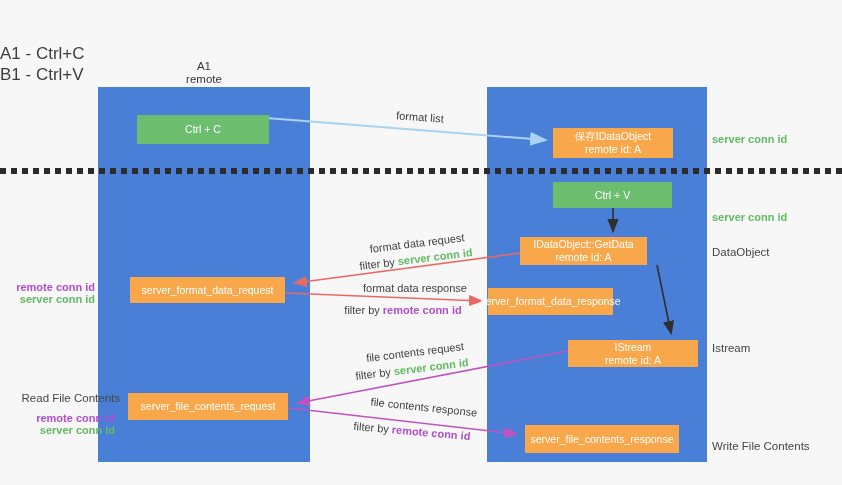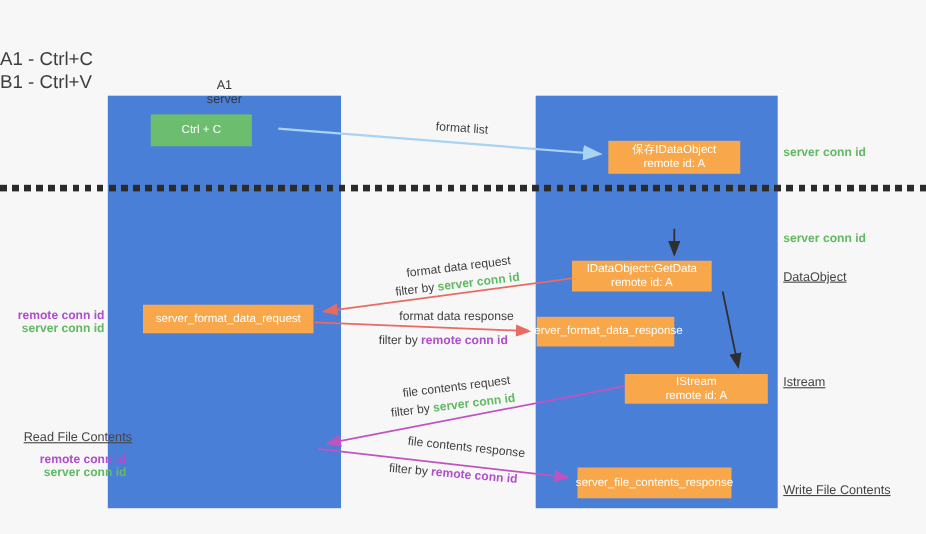--- a/index.html
+++ b/index.html
@@ -3,21 +3,21 @@
 <meta charset="utf-8">
 <style>
   html,body{margin:0;padding:0;}
   body{font-family:"Liberation Sans","DejaVu Sans",sans-serif;background:#f7f7f7;}
   .canvas{position:relative;width:842px;height:485px;background:#f7f7f7;overflow:hidden;}
 
   .diagram-title{position:absolute;left:0;top:9px;width:842px;text-align:left;
     font-size:17px;line-height:21px;color:#3d3d3d;z-index:4;margin-top:34px;}
 
   .lane-header{position:absolute;text-align:center;font-size:11.5px;line-height:13px;color:#363636;z-index:4;}
-  .lane-header.a1{left:134px;top:72px;width:140px;text-align:center;}
+  .lane-header.a1{left:134px;top:60px;width:140px;text-align:center;}
   .lane-header.b1{left:527px;top:56px;width:140px;}
 
   .lane{position:absolute;top:87px;height:375px;background:#4a7fd8;z-index:1;}
   .lane.left{left:98px;width:212px;}
   .lane.right{left:487px;width:220px;}
 
   .cutline{position:absolute;left:0;top:168px;width:842px;height:6px;z-index:2;
     background:repeating-linear-gradient(90deg,#2b2b2b 0 6px,transparent 6px 11px);}
 
   svg.arrows{position:absolute;left:0;top:0;z-index:2;pointer-events:none;}
@@ -27,37 +27,37 @@
   .node.green{background:#6cbe6e;}
   .node.orange{background:#f8a74a;}
 
   .arrow-label{position:absolute;z-index:4;white-space:nowrap;font-size:11px;color:#3f3f3f;
     transform:translate(-50%,-50%);}
   .hl-green{color:#62ba64;font-weight:bold;}
   .hl-purple{color:#b04fcb;font-weight:bold;}
   .filter-prefix{margin-right:3px;}
 
   .side-label{position:absolute;z-index:4;white-space:nowrap;font-size:11px;}
-  .side-label.gray{color:#454545;font-size:11.5px;text-decoration:underline;}
+  .side-label.gray{color:#454545;font-size:11.5px;}
   .side-label.right-edge{left:712px;}
   .side-label.left-align-right{text-align:right;}
 </style>
 </head>
 <body>
 
 <div class="canvas">
 
   <div class="diagram-title">
     <div>A1 - Ctrl+C</div>
     <div>B1 - Ctrl+V</div>
   </div>
 
   <div class="lane-header a1">
     <div>A1</div>
-    <div>server</div>
+    <div>remote</div>
   </div>
   <div class="lane-header b1">
   </div>
 
   <div class="lane left"></div>
   <div class="lane right"></div>
 
   <div class="cutline"></div>
 
   <svg class="arrows" width="842" height="485">
@@ -77,50 +77,56 @@
     </defs>
     <path d="M253,117 L545,140" stroke="#a8d3f2" stroke-width="2" fill="none" marker-end="url(#mBlue)"></path>
     <path d="M613,208 L613,231" stroke="#2f2f2f" stroke-width="1.6" fill="none" marker-end="url(#mBlack)"></path>
     <path d="M551,249 L295,283" stroke="#e96a62" stroke-width="1.6" fill="none" marker-end="url(#mRed)"></path>
     <path d="M286,293 L481,301" stroke="#e96a62" stroke-width="1.6" fill="none" marker-end="url(#mRed)"></path>
     <path d="M657,265 L671,333" stroke="#2f2f2f" stroke-width="1.6" fill="none" marker-end="url(#mBlack)"></path>
     <path d="M568,351 L298,403" stroke="#c153c1" stroke-width="1.6" fill="none" marker-end="url(#mMag)"></path>
     <path d="M289,408 L516,434" stroke="#c153c1" stroke-width="1.6" fill="none" marker-end="url(#mMag)"></path>
   </svg>
 
-  <div class="node green" style="left:137px;top:104px;width:92px;height:29px;">
+  <div class="node green" style="left:137px;top:115px;width:132px;height:29px;">
     <span>Ctrl + C</span>
   </div>
 
   <div class="node orange" style="left:553px;top:128px;width:120px;height:30px;">
     <span>保存IDataObject</span>
     <span>remote id: A</span>
   </div>
 
+  <div class="node green" style="left:553px;top:182px;width:119px;height:26px;">
+    <span>Ctrl + V</span>
+  </div>
 
   <div class="node orange" style="left:520px;top:237px;width:127px;height:28px;">
     <span>IDataObject::GetData</span>
     <span>remote id: A</span>
   </div>
 
   <div class="node orange" style="left:130px;top:277px;width:155px;height:26px;">
     <span>server_format_data_request</span>
   </div>
 
   <div class="node orange" style="left:488px;top:288px;width:125px;height:27px;">
     <span>server_format_data_response</span>
   </div>
 
   <div class="node orange" style="left:568px;top:340px;width:130px;height:27px;">
     <span>IStream</span>
     <span>remote id: A</span>
   </div>
 
+  <div class="node orange" style="left:128px;top:393px;width:160px;height:27px;">
+    <span>server_file_contents_request</span>
+  </div>
 
-  <div class="node orange" style="left:525px;top:425px;width:140px;height:28px;">
+  <div class="node orange" style="left:525px;top:425px;width:154px;height:28px;">
     <span>server_file_contents_response</span>
   </div>
 
   <div class="arrow-label" style="left:420px;top:117px;transform:translate(-50%,-50%) rotate(4deg);">format list</div>
 
   <div class="arrow-label" style="left:417px;top:243px;transform:translate(-50%,-50%) rotate(-7deg);">format data request</div>
   <div class="arrow-label" style="left:416px;top:259px;transform:translate(-50%,-50%) rotate(-7deg);">
     <span class="filter-prefix">filter by</span><span class="hl-green">server conn id</span>
   </div>
 

